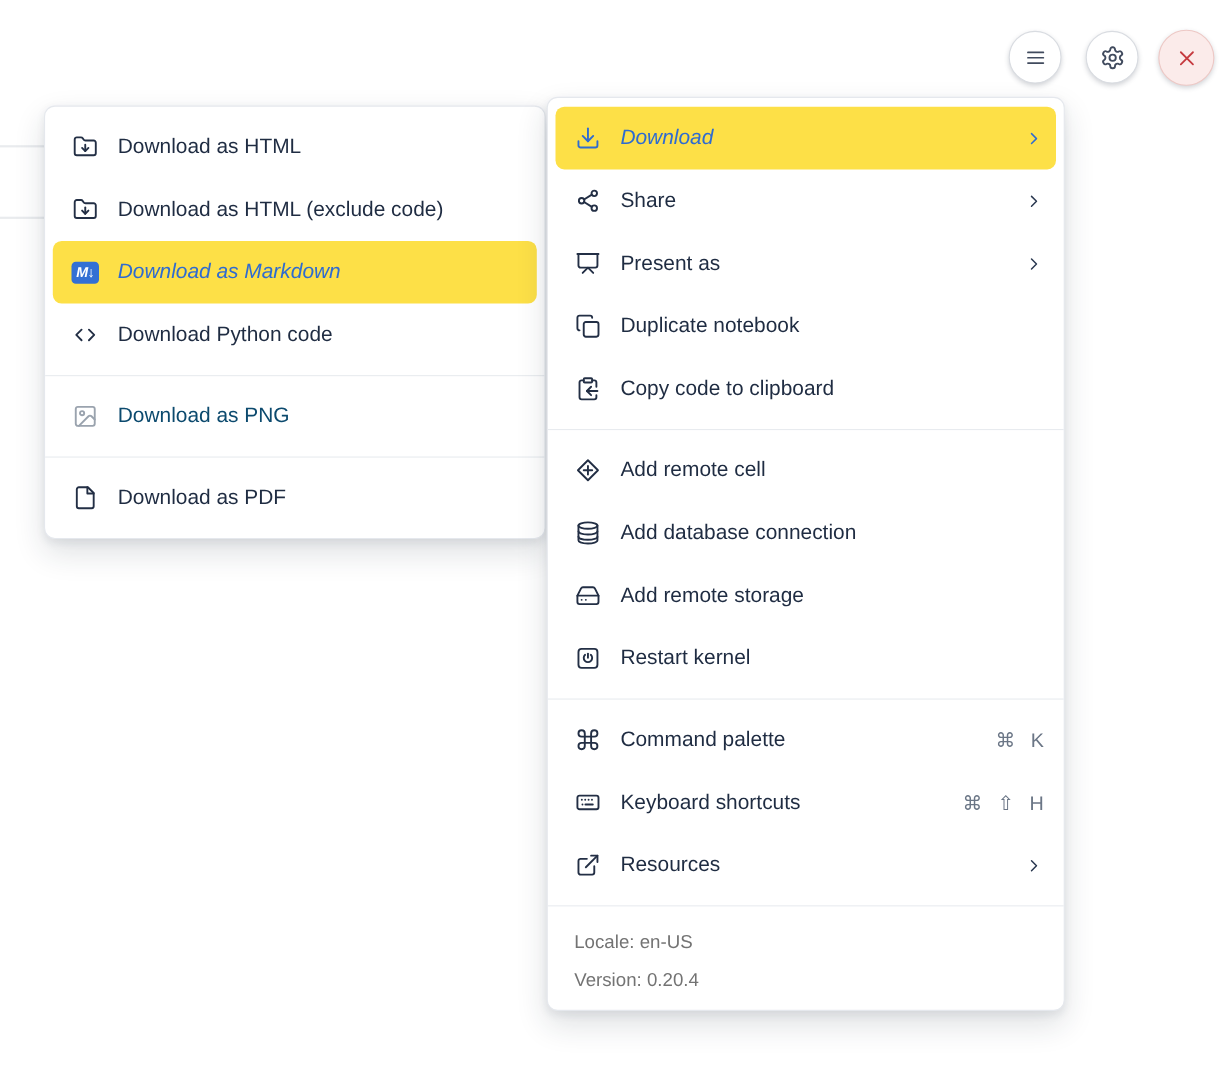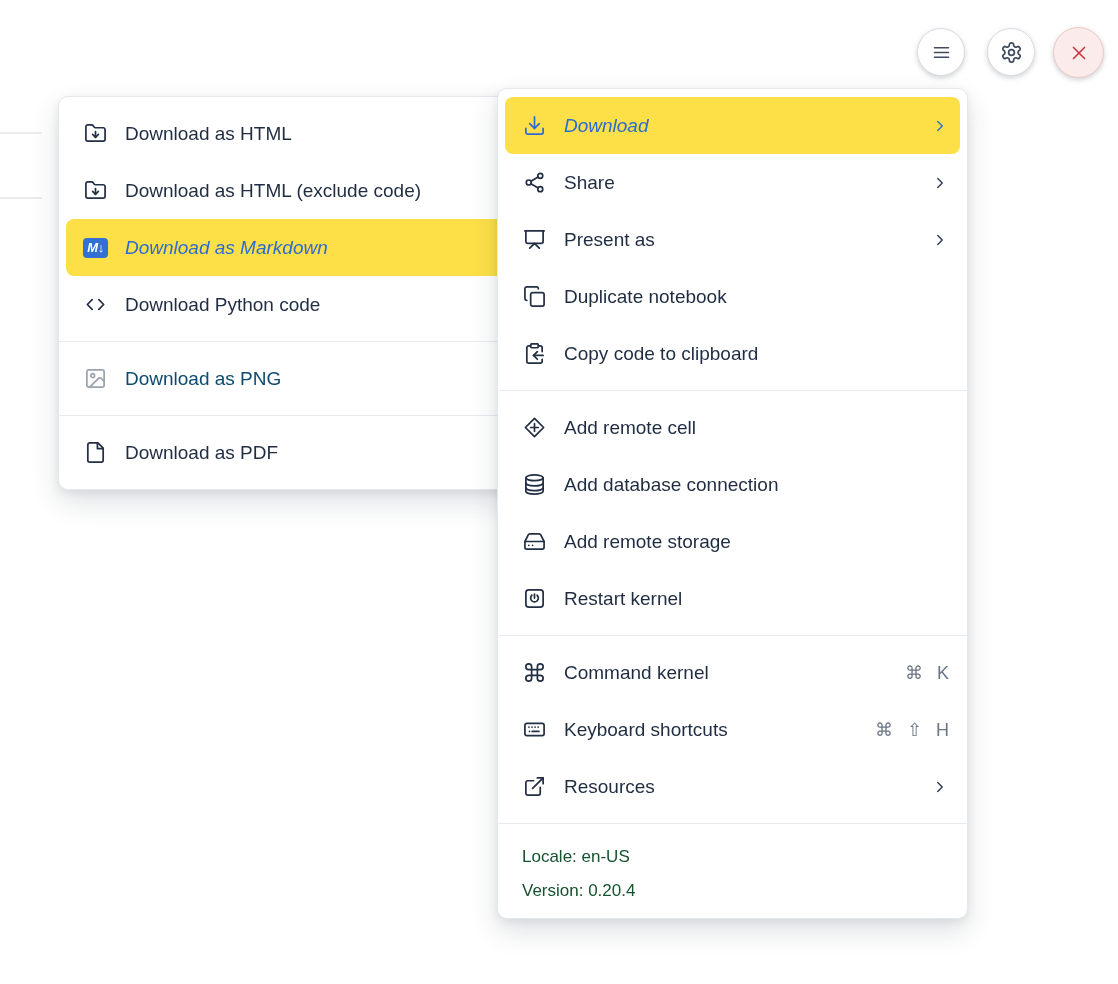--- a/index.html
+++ b/index.html
@@ -33,21 +33,21 @@
     background:#fbebea; border:1px solid #edc8c5; color:#c63b40;
   }
 
   
   .menu {
     position:absolute; background:#ffffff;
     border:1px solid #e5e8ed; border-radius:10px;
     box-shadow:0 12px 28px rgba(30,40,60,0.14), 0 3px 8px rgba(30,40,60,0.08);
     padding:8px 0;
   }
-  #download-submenu { left:58px;  top:96px; width:456px; z-index:10; }
+  #download-submenu { left:40px;  top:96px; width:456px; z-index:10; }
   #main-menu        { left:497px; top:88px; width:471px; z-index:20; }
 
   .mi {
     display:flex; align-items:center; height:57px;
     padding:0 18px 0 24px; gap:17px;
     font-size:19px; color:#1f2c42; cursor:pointer; white-space:nowrap;
   }
   .mi .ico { width:25px; display:flex; align-items:center; justify-content:center; color:#232f45; flex:none; }
   .mi .label { flex:1; overflow:hidden; }
   .mi .chev { display:flex; color:#2a3850; flex:none; }
@@ -59,21 +59,21 @@
     color:#2e6bd1;
     font-style:italic;
   }
   .mi.hl .ico, .mi.hl .chev { color:#2e6bd1; }
 
   .mi.disabled { color:#0c4a6e; cursor:default; }
   .mi.disabled .ico { color:#9aa3ae; }
 
   .sep { height:1px; background:#e8ebef; margin:8px 0; }
 
-  .menu-footer { padding:8px 24px 2px; color:#14532d; font-size:17px; }
+  .menu-footer { padding:8px 24px 2px; color:#737373; font-size:17px; }
   .menu-footer div { line-height:34px; }
 
   .md-badge {
     width:27px; height:20px; background:#3370d4; border-radius:4px;
     color:#ffffff; font-weight:bold; font-size:13px;
     display:flex; align-items:center; justify-content:center;
     letter-spacing:-0.5px;
   }
 </style>
 </head>
@@ -279,21 +279,21 @@
     </span>
     <span class="label">Restart kernel</span>
   </div>
   <div class="sep"></div>
   <div class="mi">
     <span class="ico">
       <svg class="stroke-ico" width="23" height="23" viewBox="0 0 24 24">
           <path d="M15 6v12a3 3 0 1 0 3-3H6a3 3 0 1 0 3 3V6a3 3 0 1 0-3 3h12a3 3 0 1 0-3-3"></path>
         </svg>
     </span>
-    <span class="label">Command kernel</span>
+    <span class="label">Command palette</span>
     <span class="shortcut">⌘ K</span>
   </div>
   <div class="mi">
     <span class="ico">
       <svg class="stroke-ico" width="23" height="23" viewBox="0 0 24 24">
           <rect x="2" y="5.5" width="20" height="13" rx="2"></rect>
           <path d="M6.2 9.5h.01"></path>
           <path d="M9.4 9.5h.01"></path>
           <path d="M12.6 9.5h.01"></path>
           <path d="M15.8 9.5h.01"></path>

